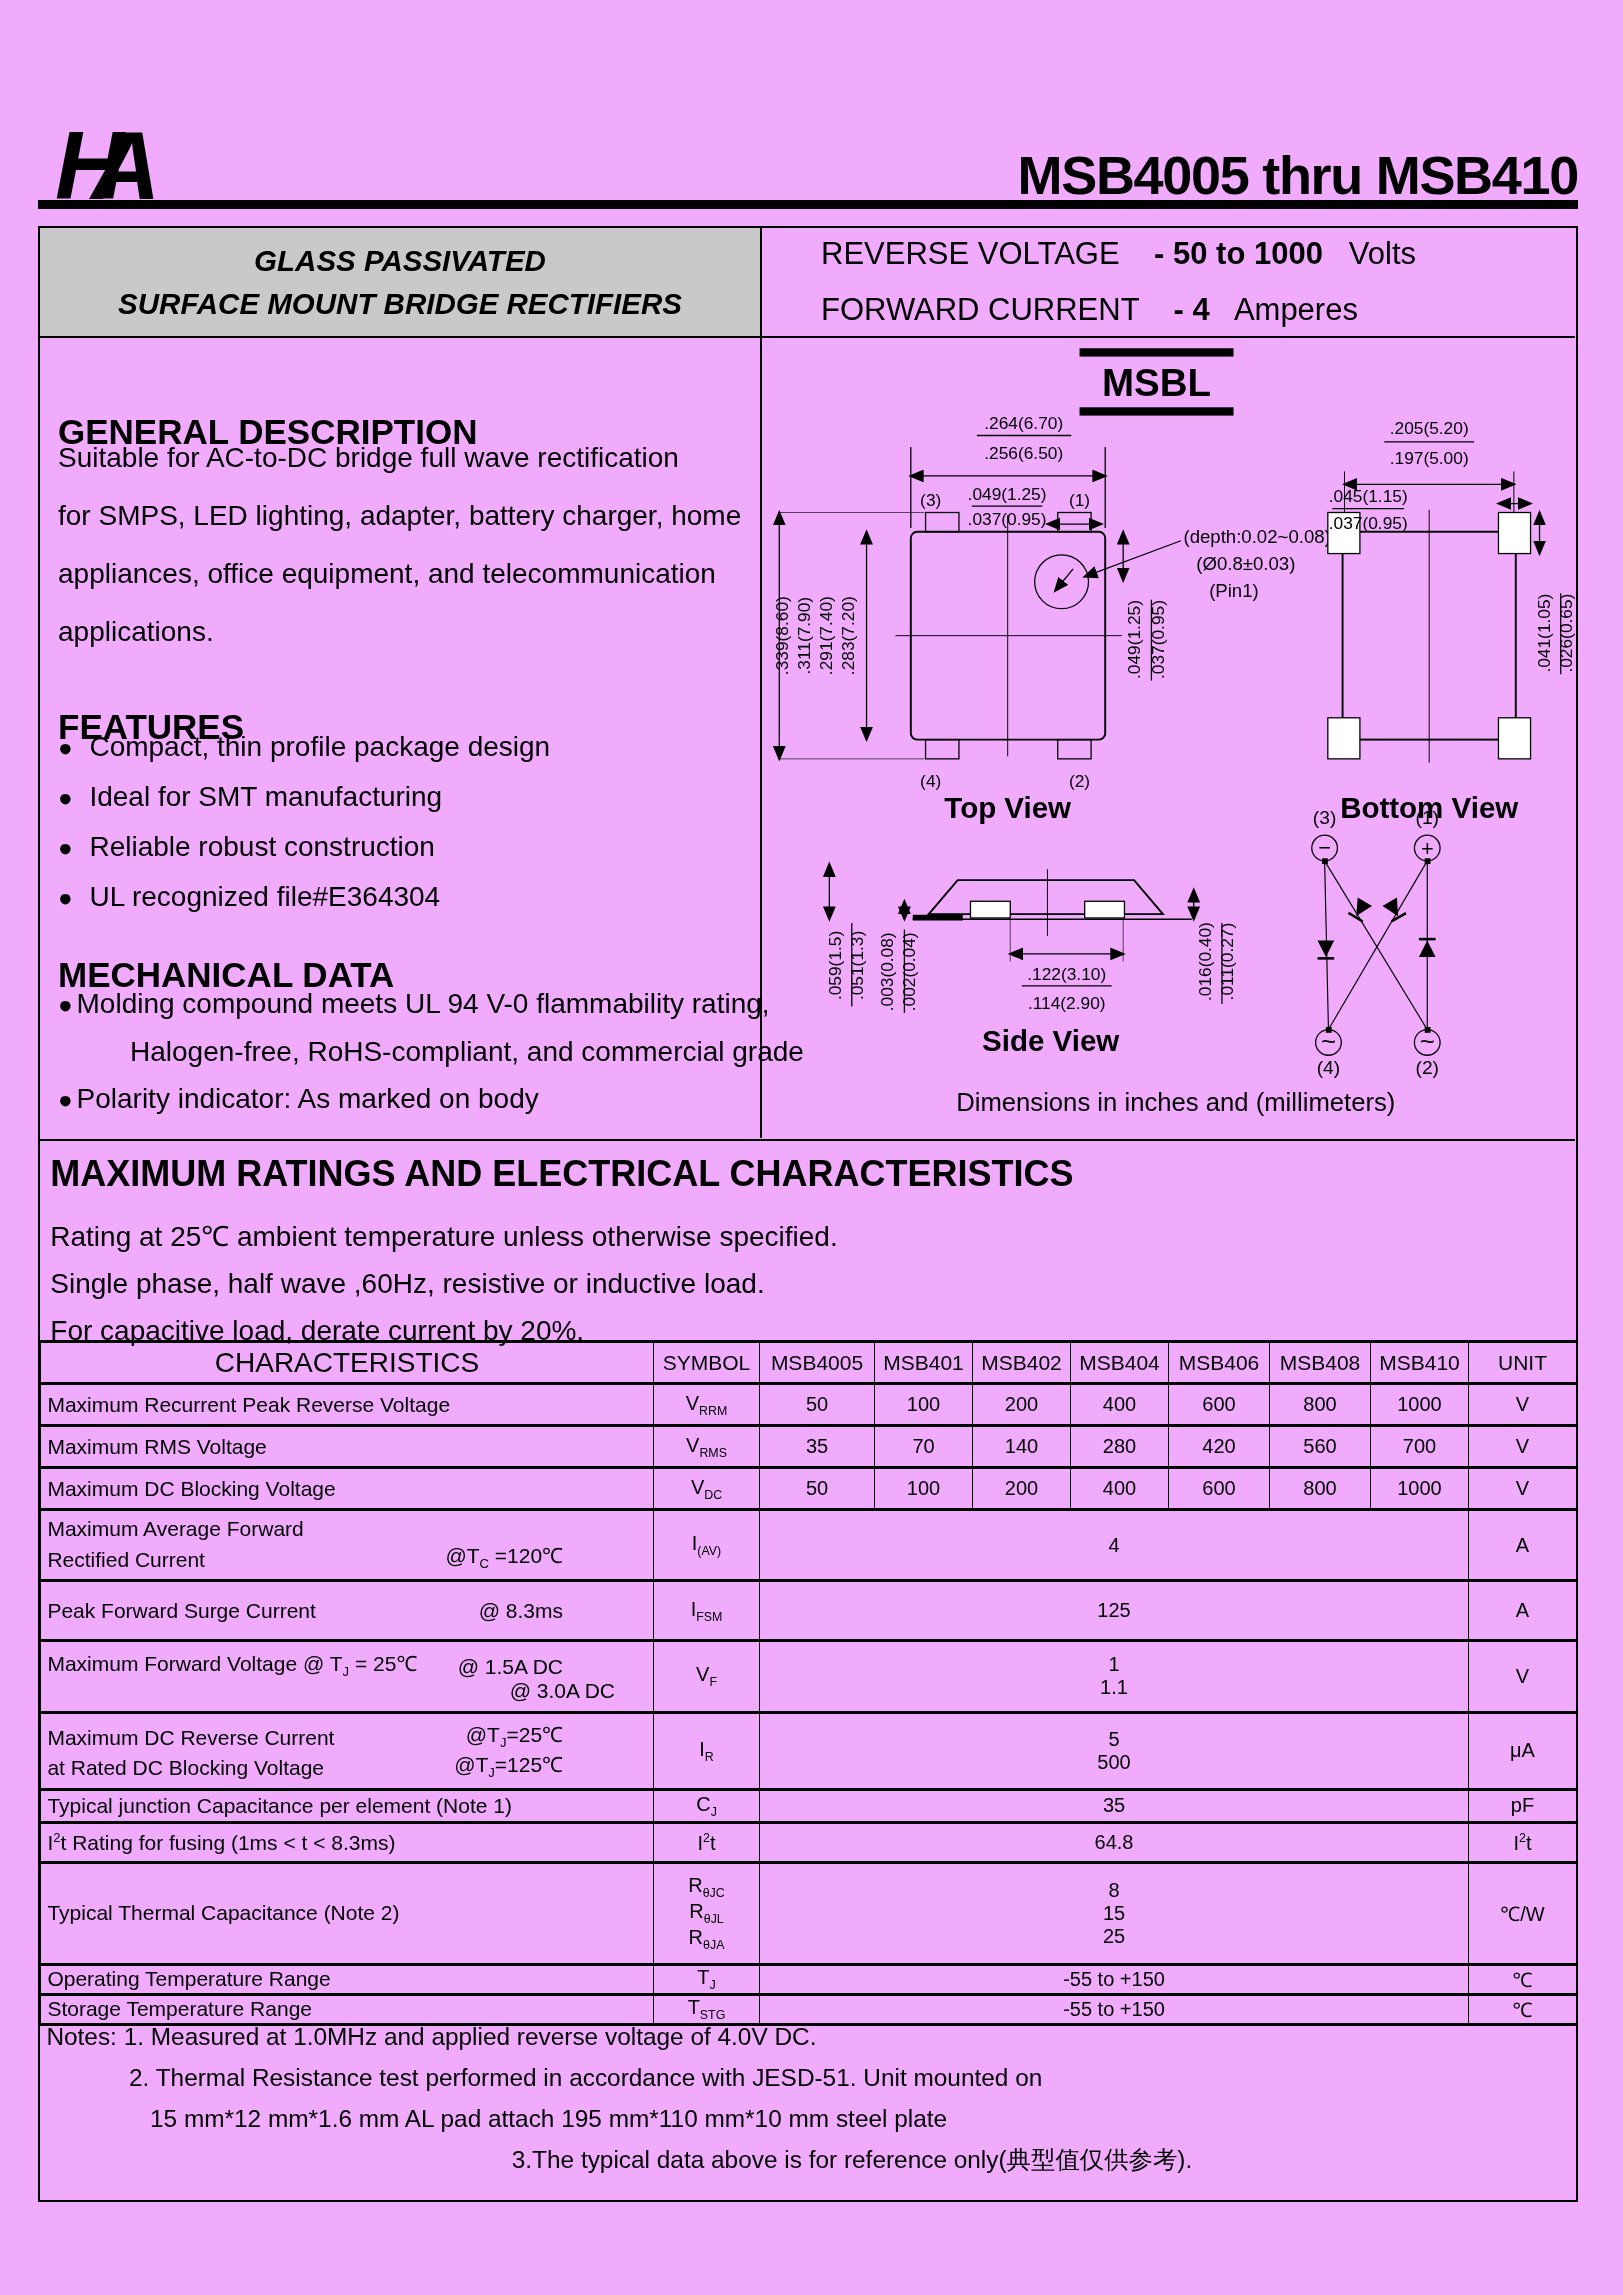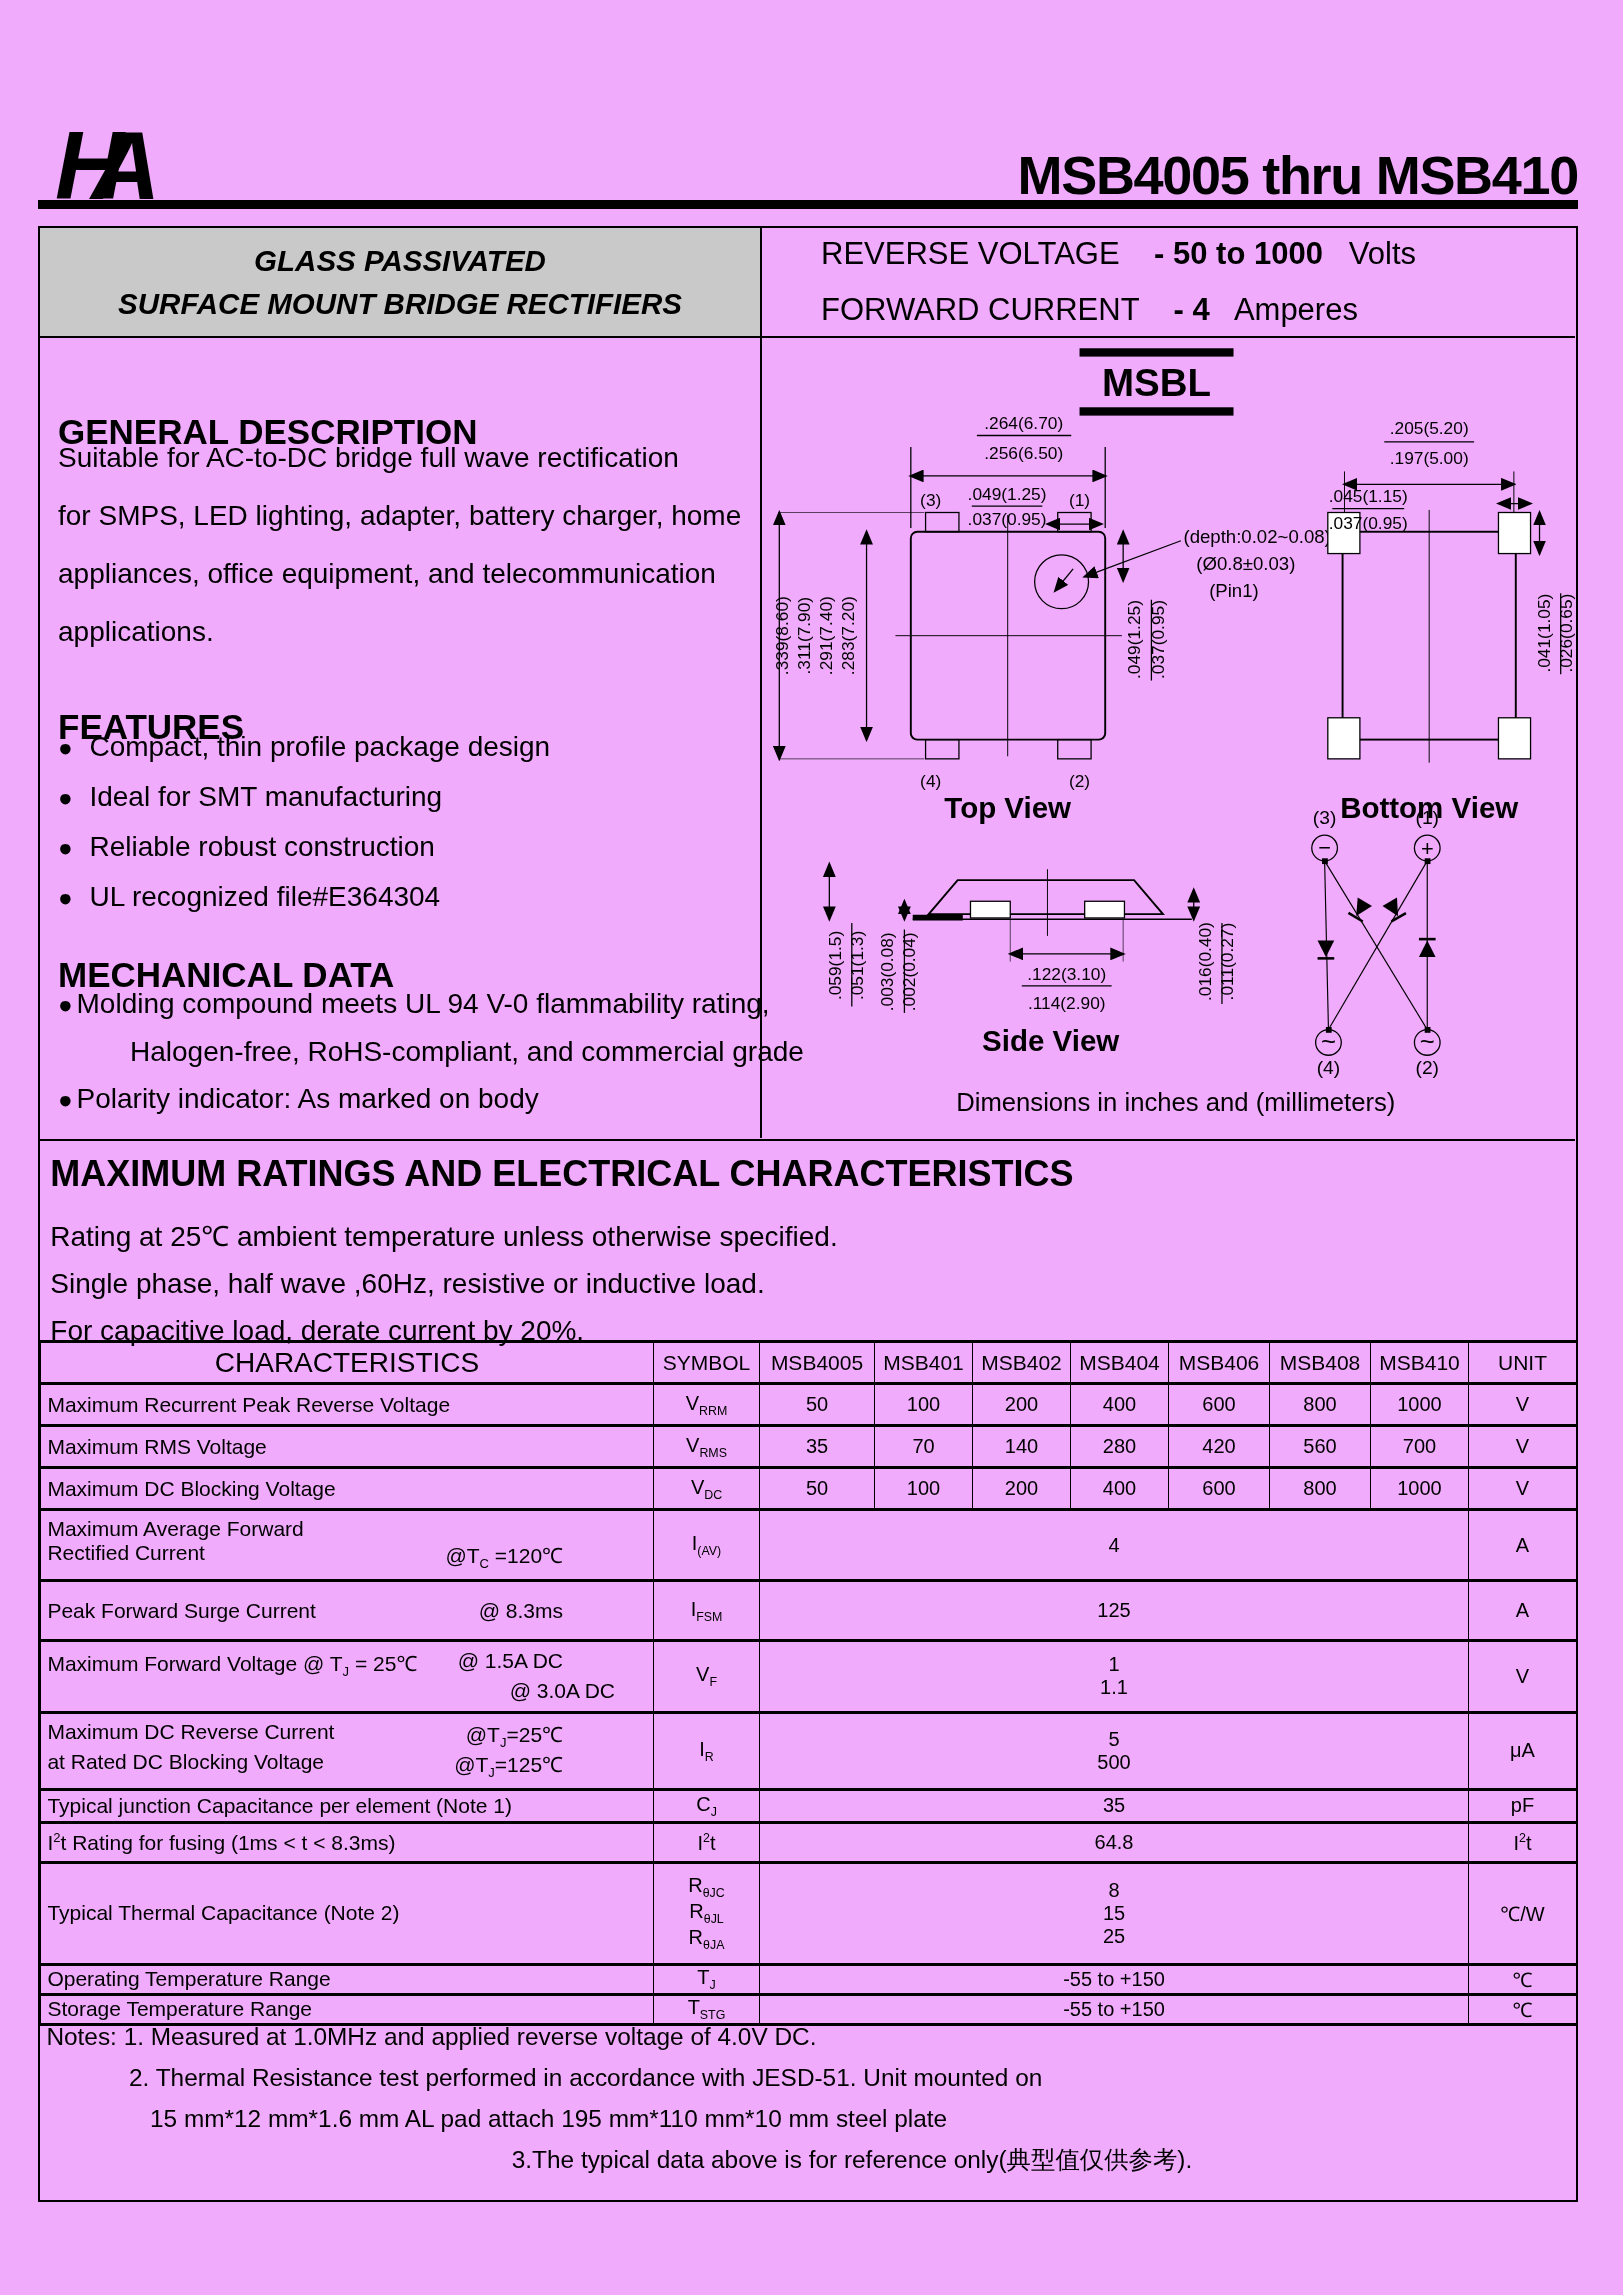--- a/index.html
+++ b/index.html
@@ -42,21 +42,21 @@
   #ratings-conds{margin-top:18px;font-size:28px;line-height:47px;}
   
   #tablewrap{left:0;top:1112px;width:1535px;height:658px;}
   table{border-collapse:collapse;width:1535px;table-layout:fixed;}
   td,th{border:1.9px solid #000;padding:0;font-size:20px;font-weight:normal;text-align:center;
         vertical-align:middle;overflow:hidden;}
   tr{border-top:3.8px solid #000;border-bottom:3.8px solid #000;}
   th.chead{font-size:28px;}
   th.phead{font-size:21px;}
   td.lab{text-align:left;padding-left:6.4px;font-size:21px;}
-  .labflex{display:flex;align-items:flex-start;}
+  .labflex{display:flex;align-items:flex-end;}
   .labflex .cond{margin-left:auto;margin-right:90px;}
   .labflex .cond-near{margin-left:auto;margin-right:38px;}
   .twoline{display:flex;flex-direction:column;justify-content:space-between;padding:6.4px 0 7.7px 0;box-sizing:border-box;height:100%;}
   .stack{display:flex;flex-direction:column;justify-content:space-around;height:100%;}
   sub{font-size:0.62em;}
   sup{font-size:0.62em;}
   
   #notes{left:0;top:1770px;width:1535px;height:203px;padding-top:18px;box-sizing:border-box;
          font-size:24.4px;line-height:41px;}
   .note-l1{padding-left:6.4px;}

